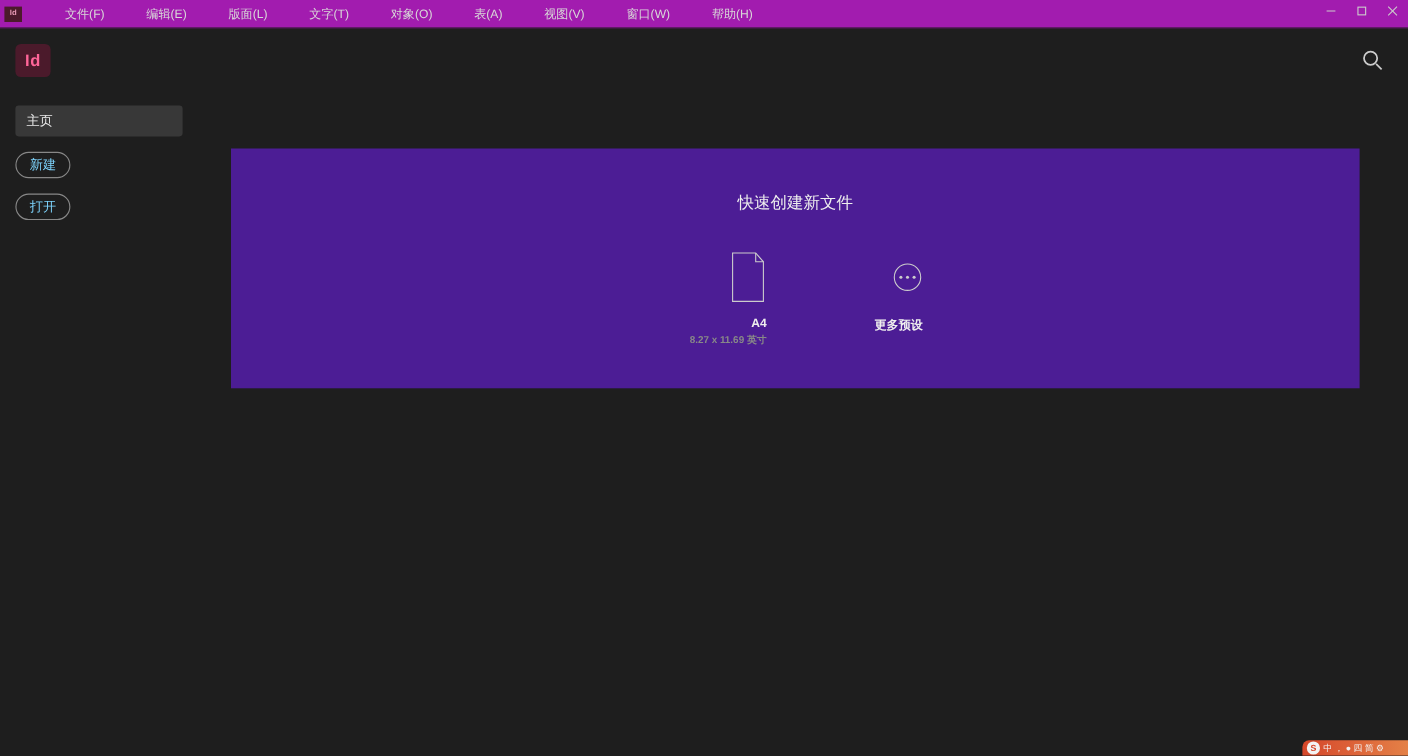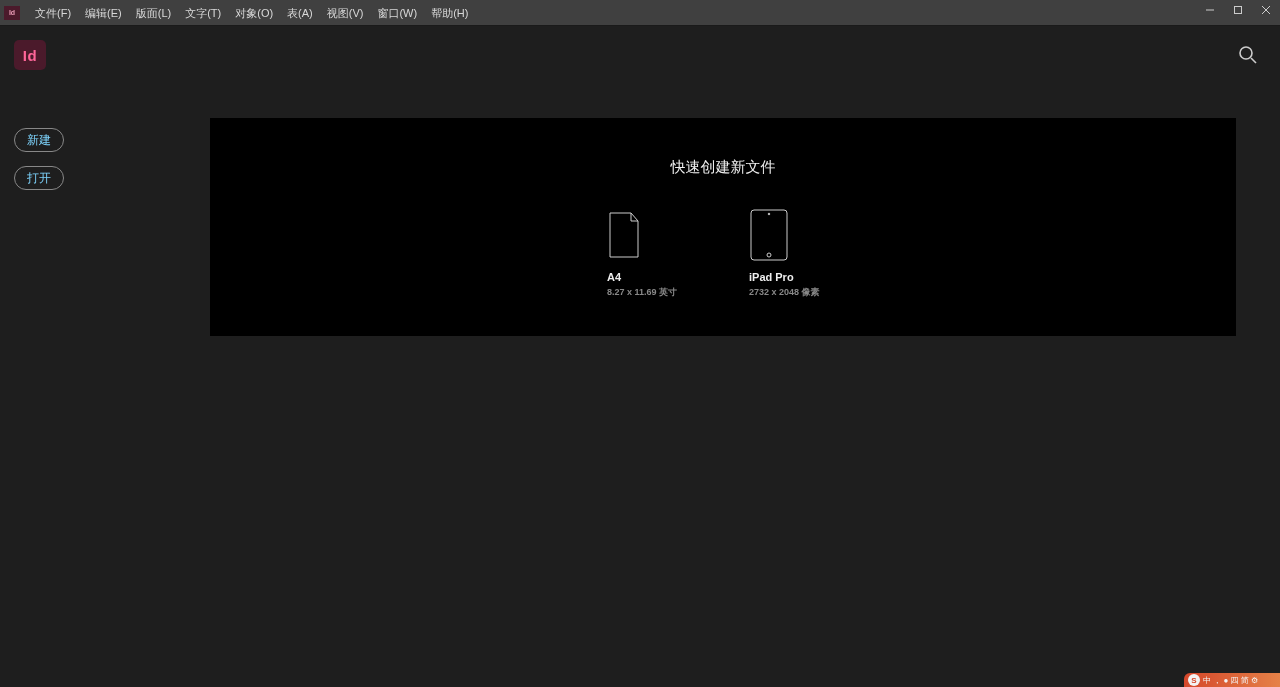--- a/index.html
+++ b/index.html
@@ -9,26 +9,27 @@
   background: #1e1e1e;
   font-family: "Microsoft YaHei", "Segoe UI", sans-serif;
   color: #d0d0d0;
   overflow: hidden;
   position: relative;
 }
 
 
 .menubar {
   height: 26px;
-  background: #404040;
+  background: #a21caf;
   display: flex;
   align-items: center;
   padding: 0 4px;
   border-bottom: 1px solid #1a1a1a;
   position: relative;
+  gap: 24px;
 }
 .app-icon {
   width: 16px;
   height: 14px;
   background: #4b1a2b;
   display: flex;
   align-items: center;
   justify-content: center;
   margin-right: 8px;
   font-size: 7px;
@@ -117,42 +118,42 @@
   justify-content: center;
   cursor: pointer;
   margin-top: 14px;
 }
 .btn:first-of-type { margin-top: 32px; }
 
 
 .main-panel {
   position: absolute;
   left: 210px;
-  top: 118px;
+  top: 135px;
   width: 1026px;
   height: 218px;
-  background: #000000;
+  background: #4c1d95;
 }
 .panel-title {
   text-align: center;
   font-size: 15px;
   color: #eee;
   padding-top: 40px;
   font-weight: 500;
 }
 .presets {
   display: flex;
   justify-content: center;
   gap: 52px;
   margin-top: 32px;
 }
 .preset-item {
   display: flex;
   flex-direction: column;
-  align-items: flex-start;
+  align-items: flex-end;
   width: 90px;
   cursor: pointer;
 }
 .preset-icon {
   height: 52px;
   display: flex;
   align-items: center;
   justify-content: center;
 }
 .preset-label {
@@ -239,52 +240,53 @@
   <div class="logo">Id</div>
   <div class="search-btn">
     <svg width="20" height="20">
       <circle cx="8" cy="8" r="6" stroke-width="1.6"></circle>
       <line x1="13" y1="13" x2="18" y2="18" stroke-width="1.6"></line>
     </svg>
   </div>
 </div>
 
 <div class="sidebar">
+  <div class="tab-pill">主页</div>
   <div class="btn">新建</div>
   <div class="btn">打开</div>
 </div>
 
 <div class="main-panel">
   <div class="panel-title">快速创建新文件</div>
   <div class="presets">
 
     <div class="preset-item">
       <div class="preset-icon">
         <svg width="34" height="48">
           <path d="M3 2 L24 2 L31 10 L31 46 L3 46 Z"></path>
           <path d="M24 2 L24 10 L31 10"></path>
         </svg>
       </div>
       <div class="preset-label">A4</div>
       <div class="preset-dims">8.27 x 11.69 英寸</div>
     </div>
 
+
+
     <div class="preset-item">
       <div class="preset-icon">
-        <svg width="40" height="54">
-          <rect x="2" y="2" width="36" height="50" rx="3"></rect>
-          <circle cx="20" cy="47" r="2"></circle>
-          <circle cx="20" cy="6" r="0.8" fill="#ccc"></circle>
+        <svg width="28" height="28">
+          <circle cx="14" cy="14" r="12"></circle>
+          <circle cx="8" cy="14" r="1.4" fill="#ccc" stroke="none"></circle>
+          <circle cx="14" cy="14" r="1.4" fill="#ccc" stroke="none"></circle>
+          <circle cx="20" cy="14" r="1.4" fill="#ccc" stroke="none"></circle>
         </svg>
       </div>
-      <div class="preset-label">iPad Pro</div>
-      <div class="preset-dims">2732 x 2048 像素</div>
-    </div>
-
-
+      <div class="preset-label">更多预设</div>
+    </div>
 
   </div>
 </div>
 
 <div class="corner-ime">
   <div class="ic">S</div>
   <span>中 ， ● 四 简 ⚙</span>
 </div>
 
 </body></html>

